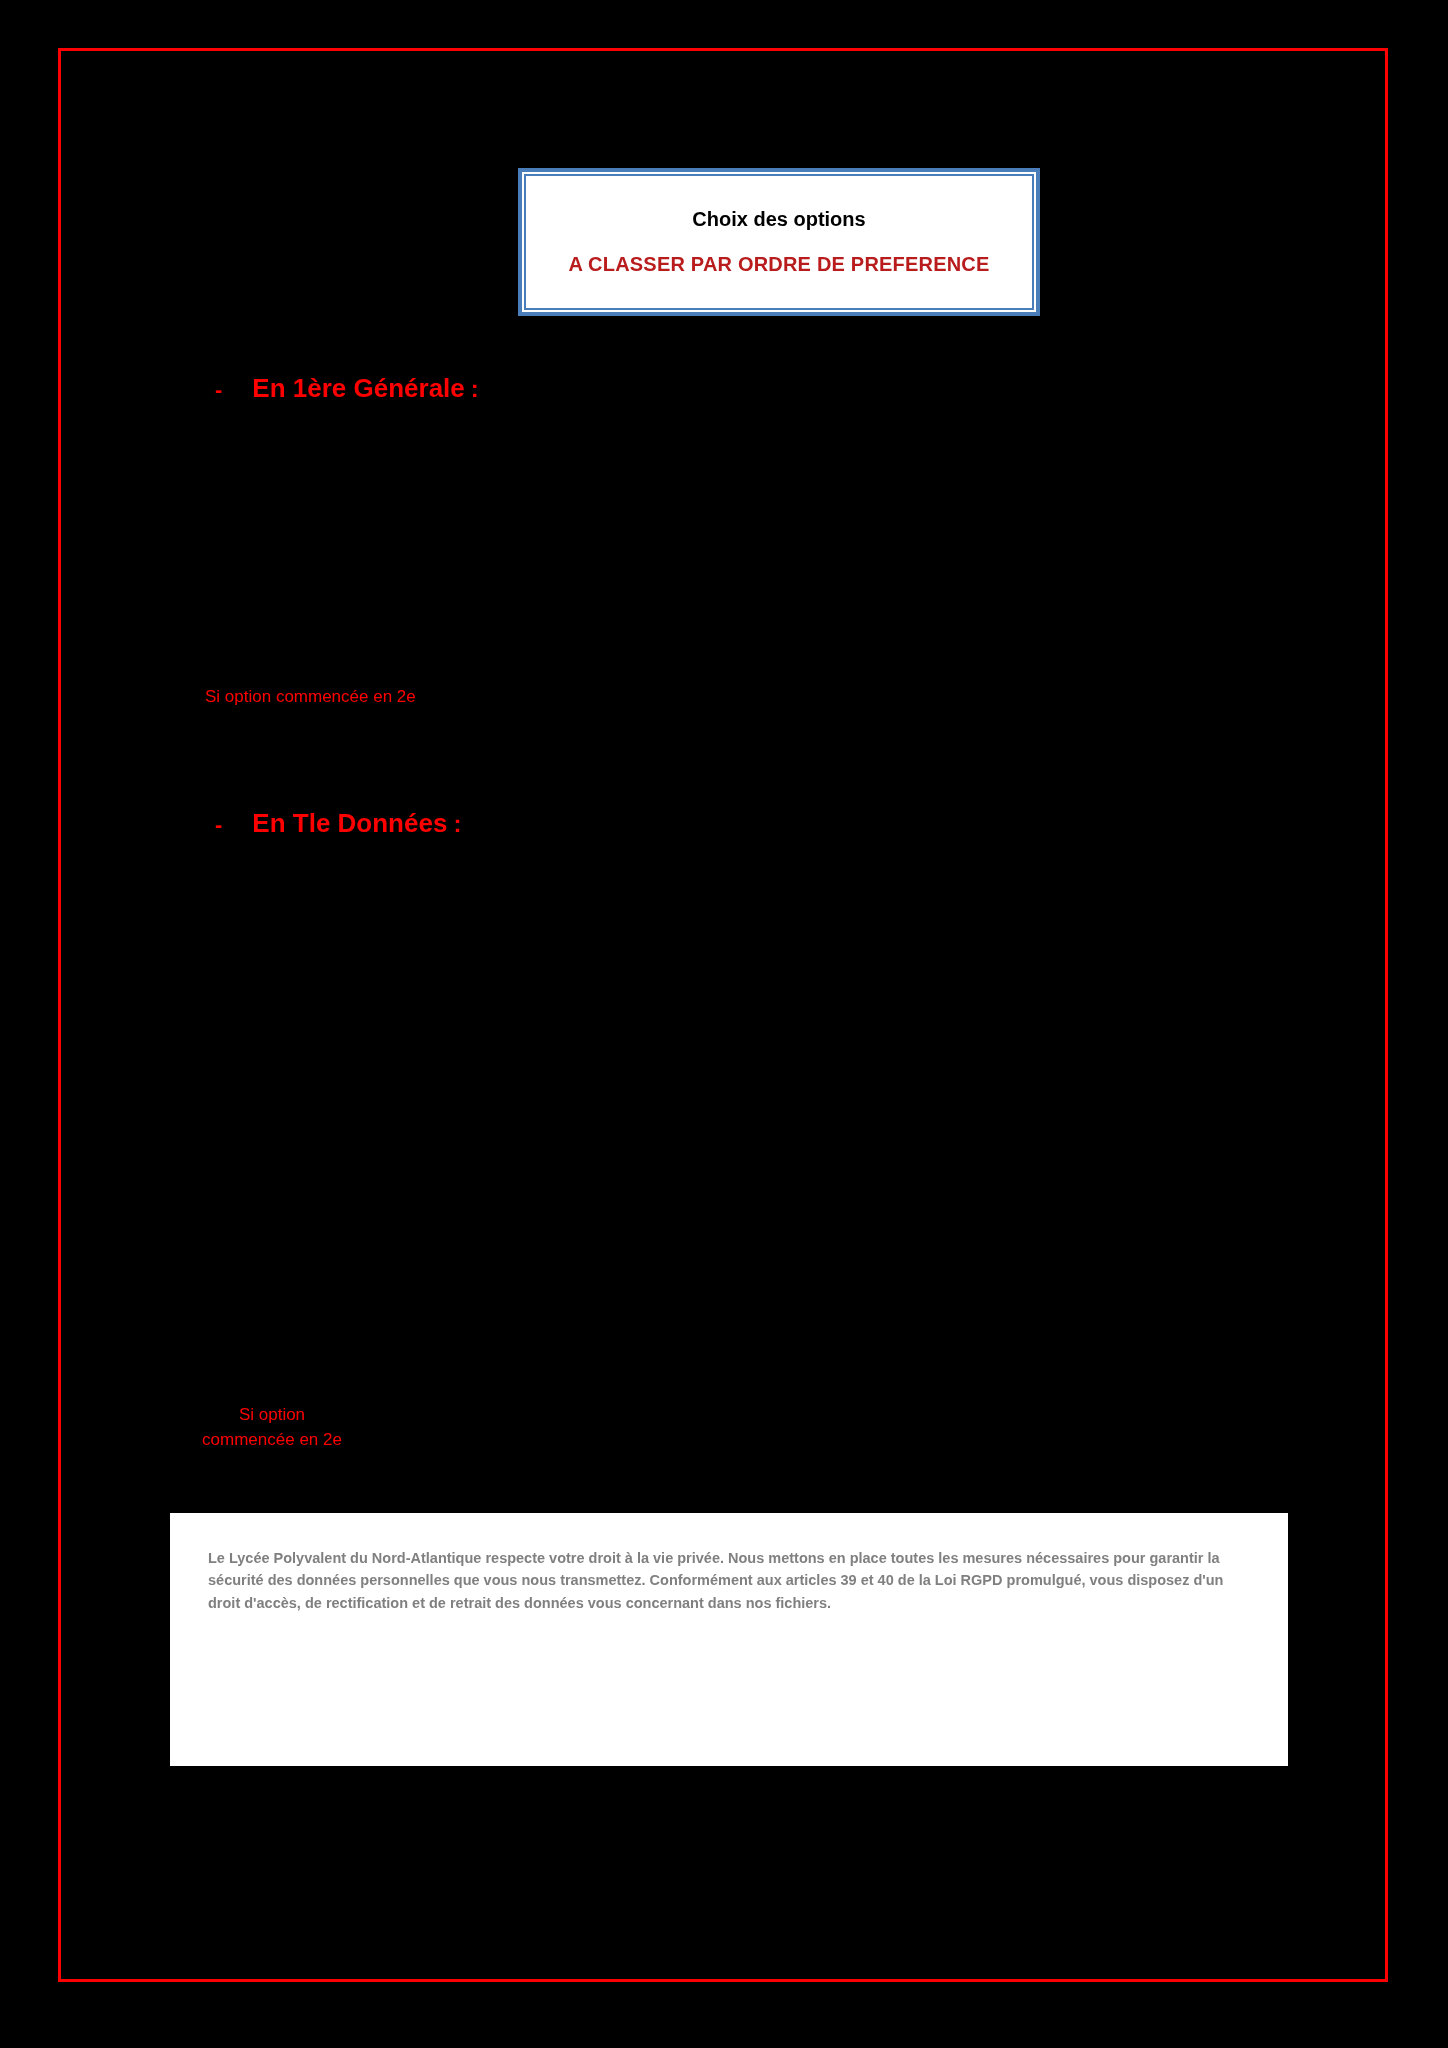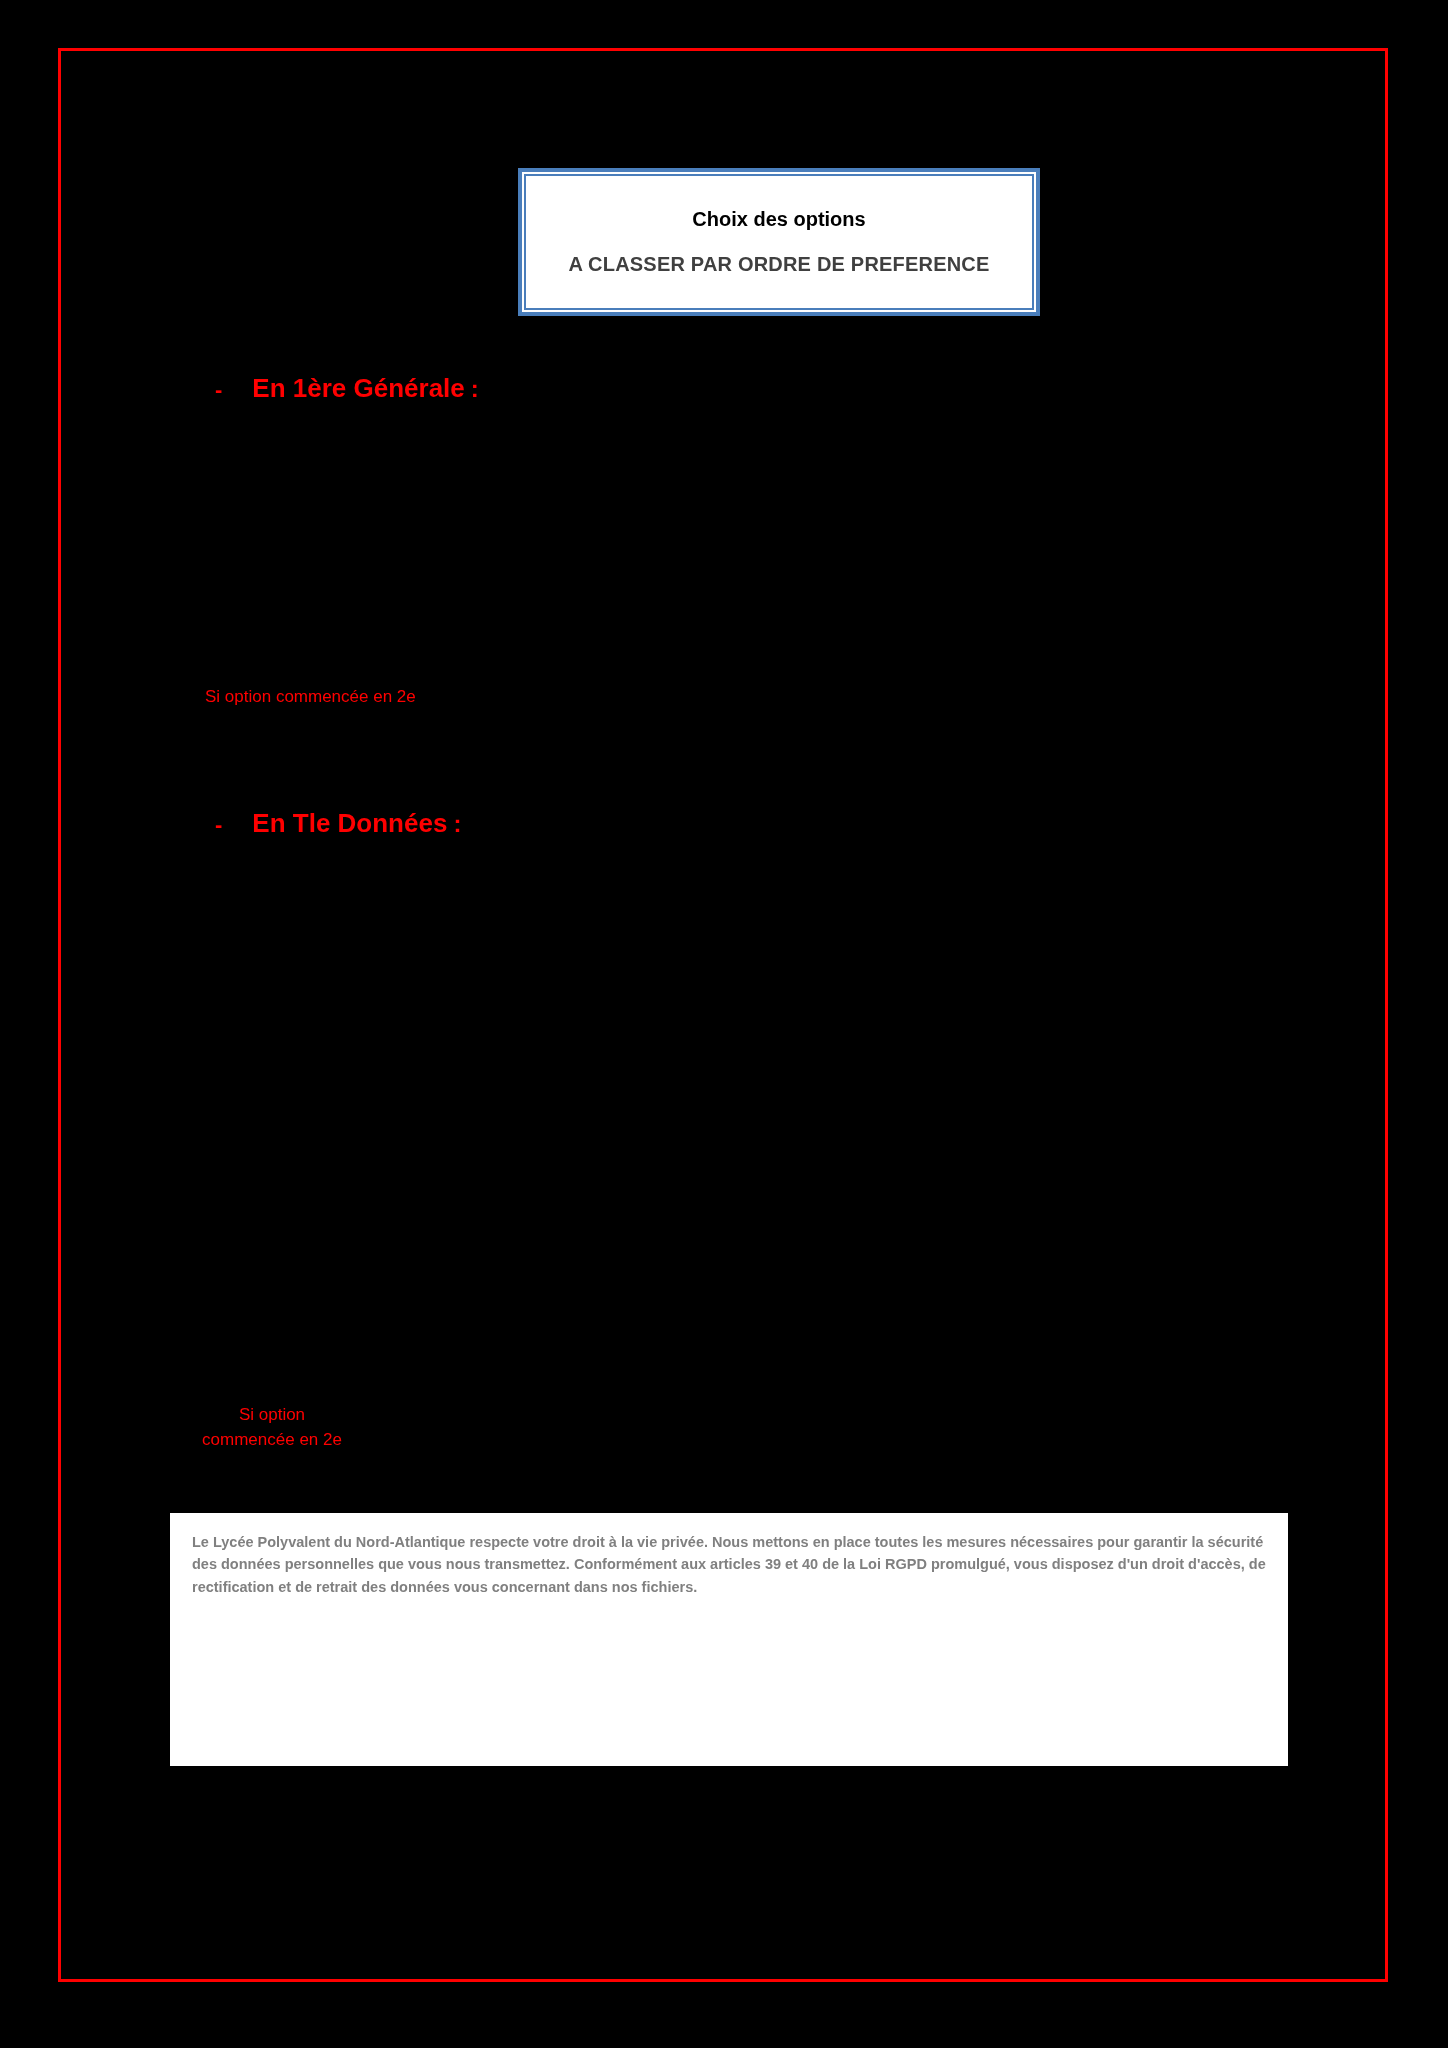--- a/index.html
+++ b/index.html
@@ -52,21 +52,21 @@
   }
   .title-line1 {
     font-size: 20px;
     font-weight: bold;
     color: #000000;
     text-align: center;
   }
   .title-line2 {
     font-size: 20px;
     font-weight: bold;
-    color: #404040;
+    color: #b91c1c;
     text-align: center;
     letter-spacing: 0.2px;
   }
 
   
   .section {
     position: absolute;
     display: flex;
     align-items: baseline;
     color: #ff0000;
@@ -119,21 +119,21 @@
     font-weight: bold;
     color: #000000;
     line-height: 1.45;
     margin: 0 0 20px 0;
   }
   .rgpd-body {
     font-size: 14.5px;
     font-weight: bold;
     color: #808080;
     line-height: 1.55;
-    margin: 0;
+    margin: 16px;
   }
 </style>
 </head>
 <body>
 
 <div class="page-border"></div>
 
 <div class="title-box-outer">
   <div class="title-box-inner">
     <div class="title-line1">Choix des options</div>

